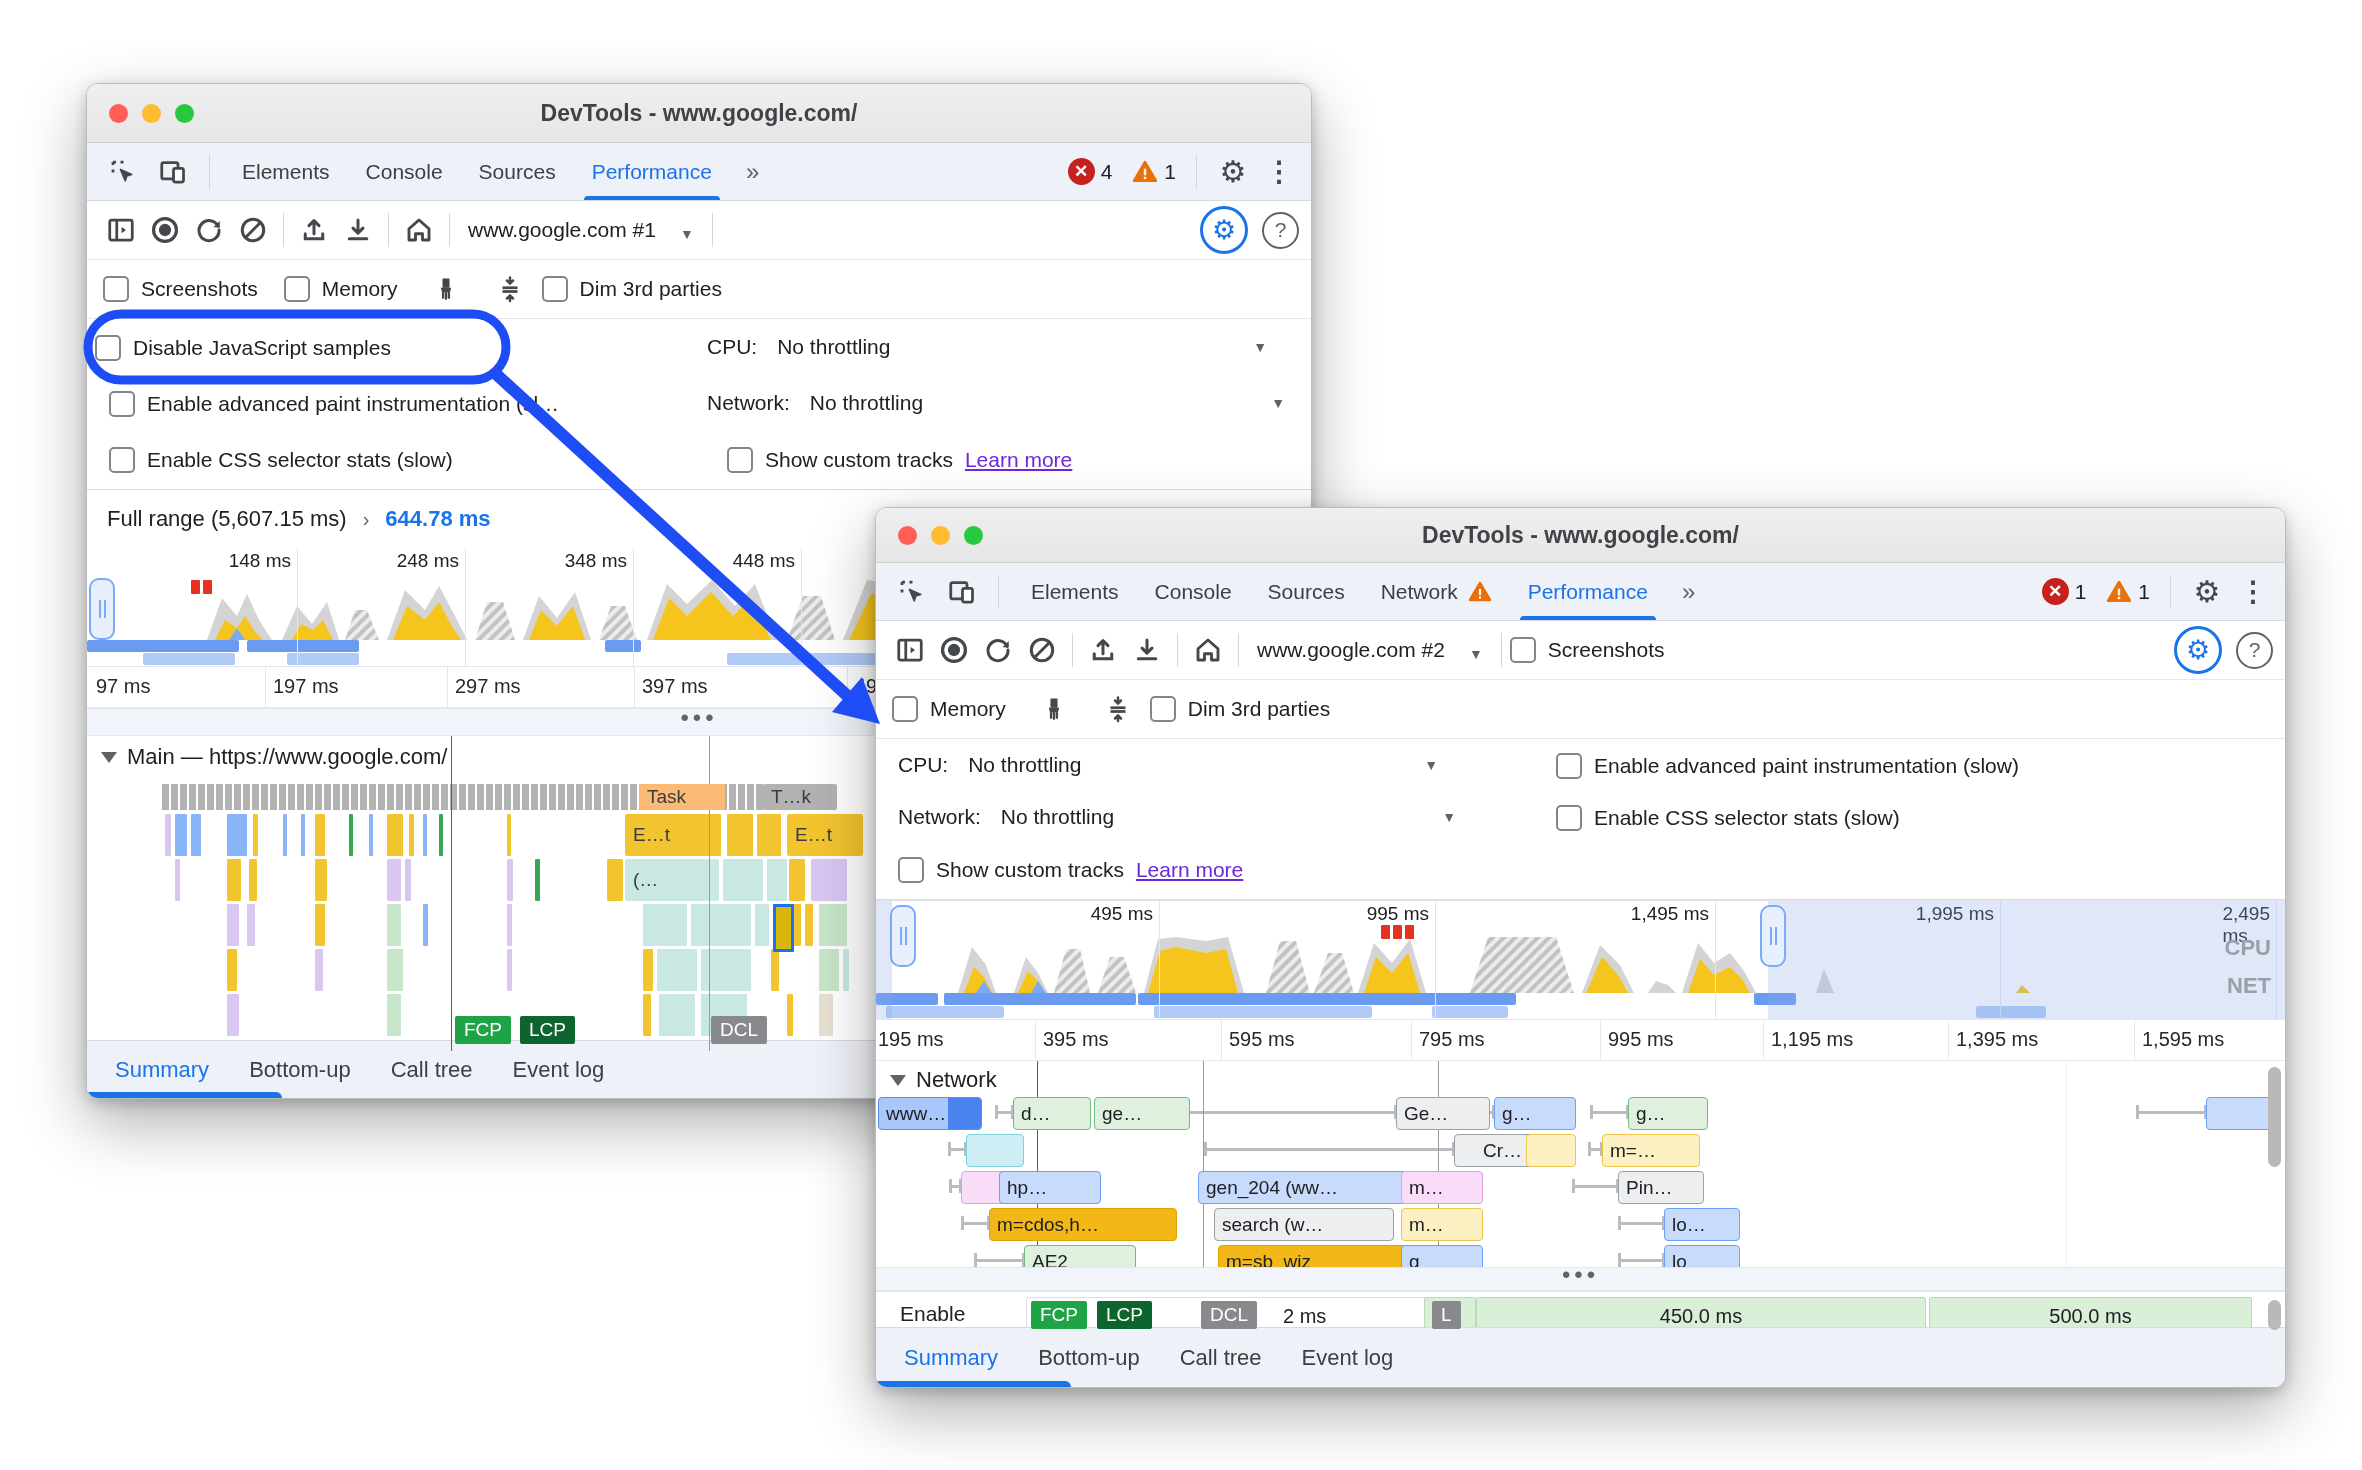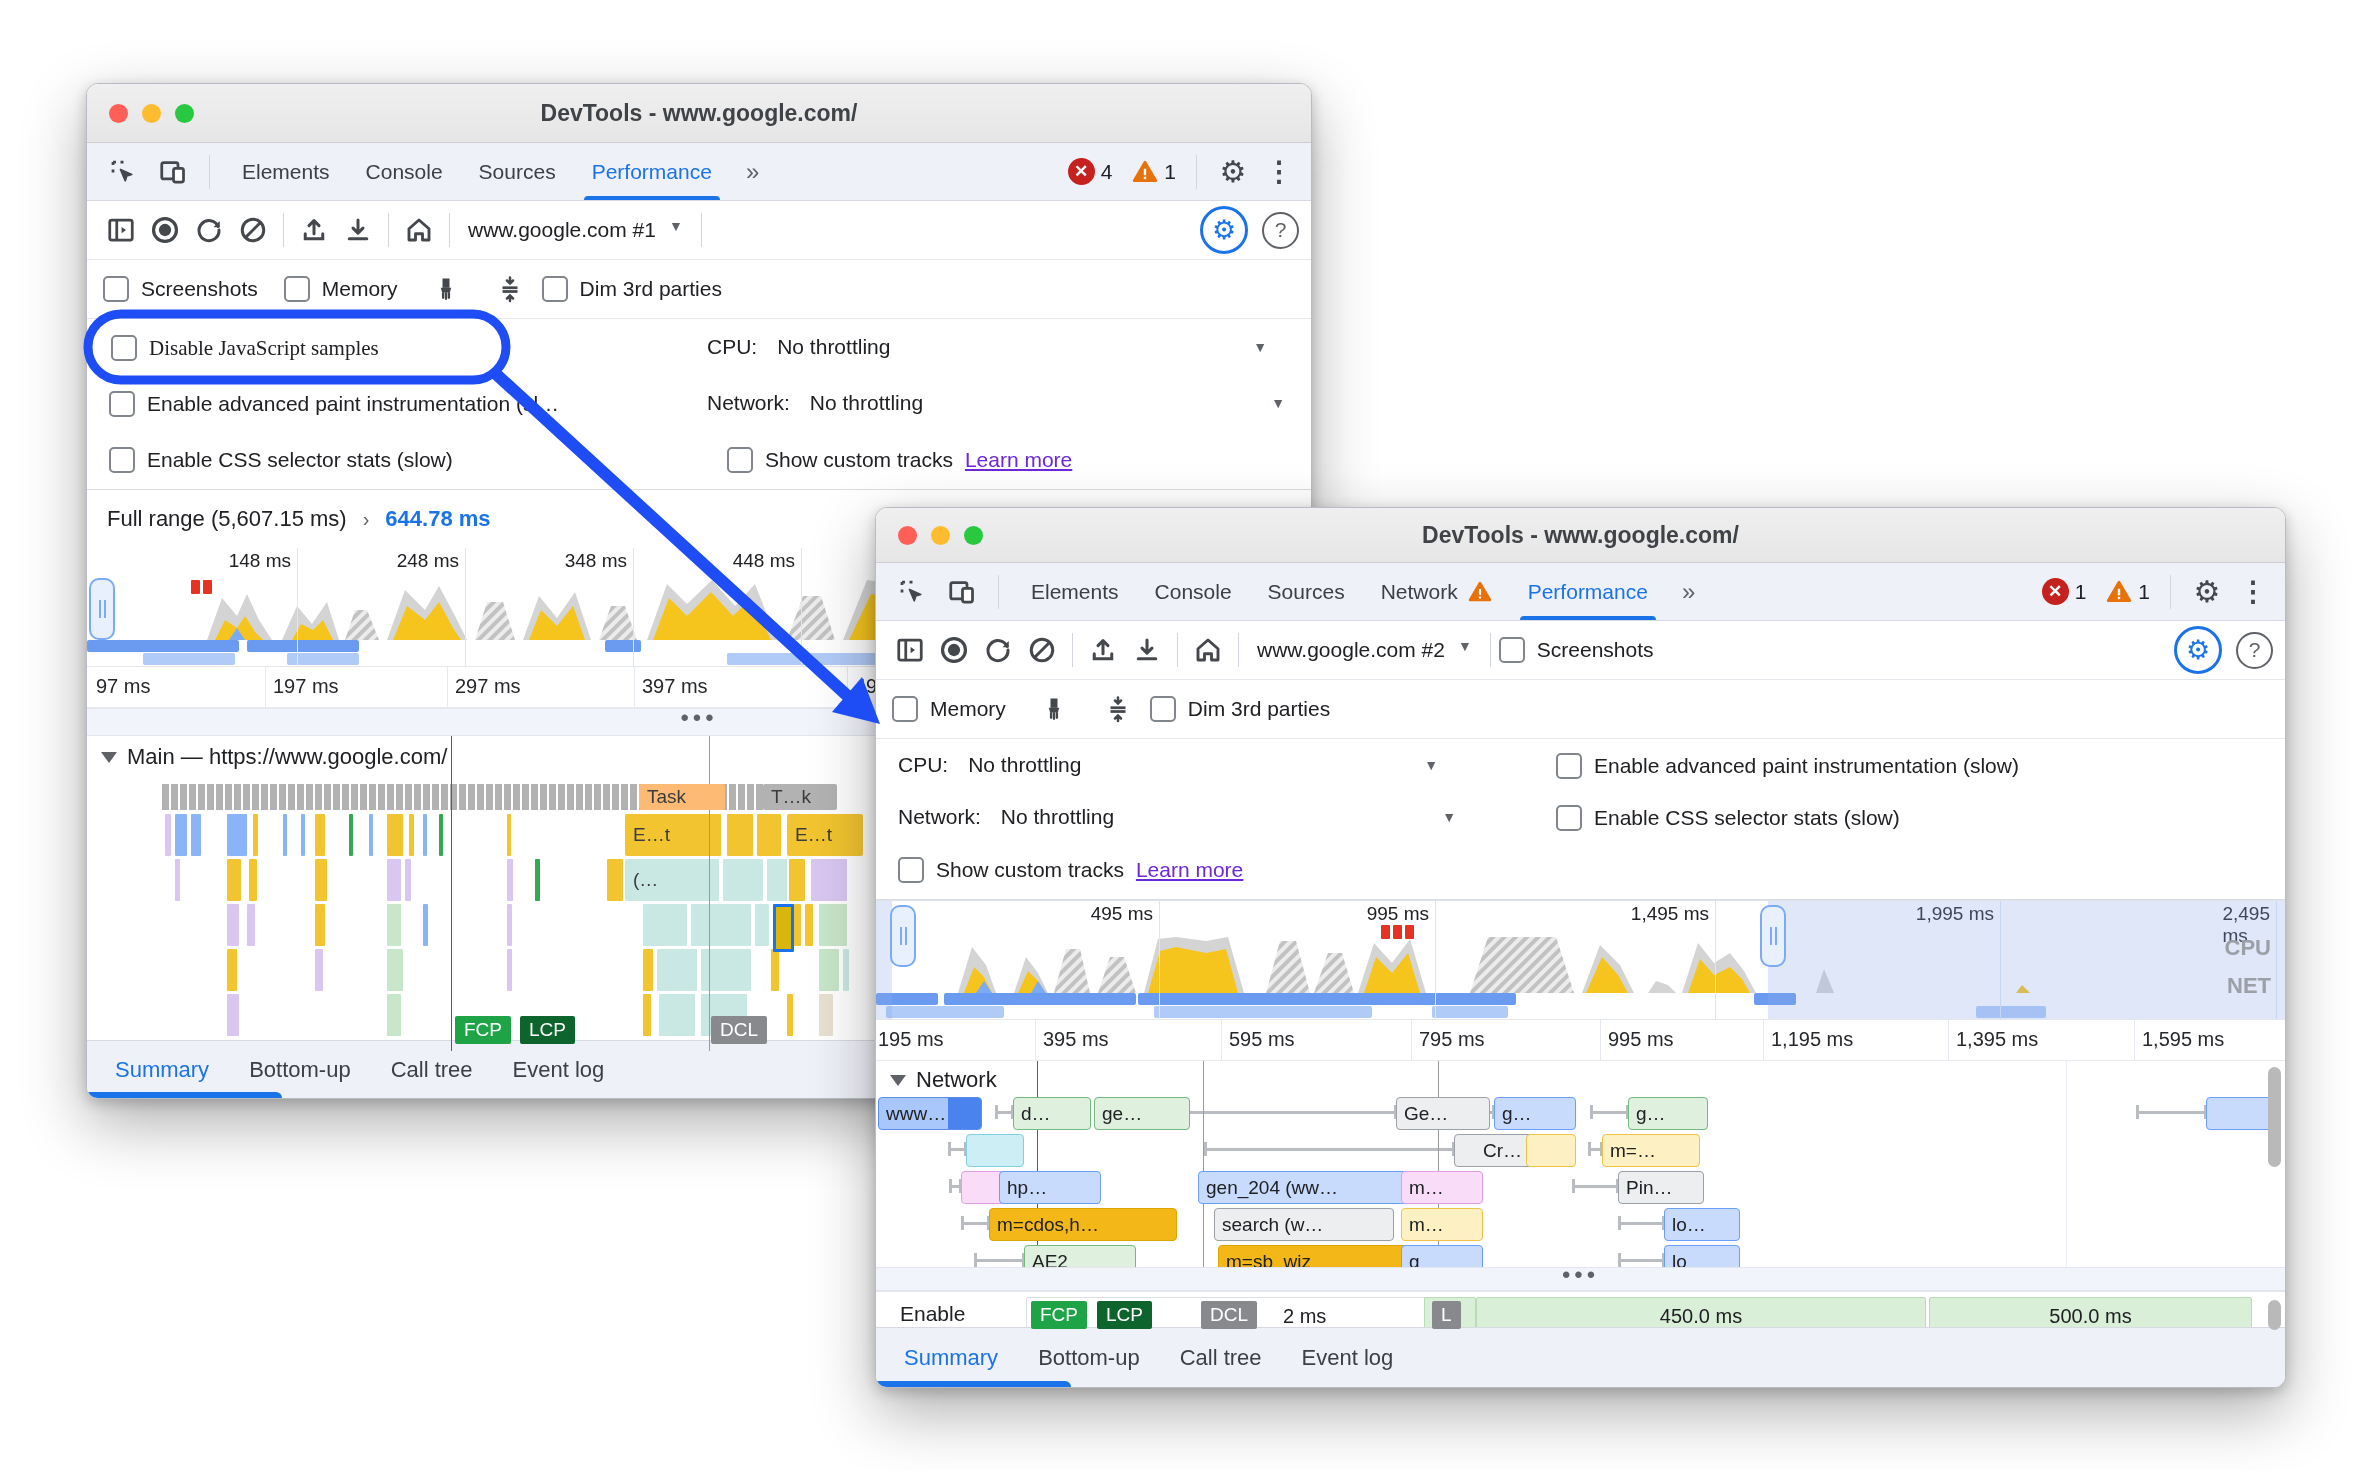--- a/index.html
+++ b/index.html
@@ -26,21 +26,21 @@
   .chev{font-size:24px;color:#5f6368;padding:0 10px;}
   .grow{flex:1;}
   .badge-err{display:flex;align-items:center;gap:6px;font-size:21px;color:#202124;margin:0 6px;}
   .errdot{width:27px;height:27px;border-radius:50%;background:#c5221f;color:#fff;font-size:17px;font-weight:bold;
           display:flex;align-items:center;justify-content:center;}
   .gearchar{font-size:30px;color:#44474b;line-height:1;}
   .kebab{font-size:28px;color:#44474b;font-weight:bold;line-height:1;padding:0 4px;}
   
   .toolbar{position:relative;height:58px;background:#fff;border-bottom:1px solid #e4e7eb;
            display:flex;align-items:center;padding:0 12px;}
-  .select{display:flex;align-items:flex-start;gap:13px;font-size:21px;color:#202124;padding:0 10px;}
+  .select{display:flex;align-items:flex-end;gap:24px;font-size:21px;color:#202124;padding:0 10px;}
   .dd{font-size:14px;color:#5f6368;}
   .ringgear{width:42px;height:42px;border:3px solid #1a73e8;border-radius:50%;display:flex;align-items:center;justify-content:center;}
   .ringgear span{font-size:27px;color:#1a73e8;line-height:1;}
   .helpbtn{width:33px;height:33px;border:2.5px solid #5f6368;border-radius:50%;display:flex;align-items:center;justify-content:center;
            font-size:21px;color:#5f6368;margin-left:14px;}
   .checkrow{height:58px;background:#fff;border-bottom:1px solid #e4e7eb;display:flex;align-items:center;padding:0 16px;gap:10px;}
   .ck{display:flex;align-items:center;gap:12px;font-size:21px;color:#202124;margin-right:16px;}
   .box{width:22px;height:22px;border:2.5px solid #80868b;border-radius:5px;background:#fff;flex:0 0 auto;}
   
   .settings{background:#fff;border-bottom:1px solid #dadce0;position:relative;}
@@ -250,21 +250,21 @@
             <path d="M12 21.6v-4.4M9.6 19.6 12 17.2l2.4 2.4" stroke="#44474b" stroke-width="2" fill="none" stroke-linecap="round"></path>
           </svg>
         </span>
       <span class="ck">
           <span class="box"></span>
           <span>Dim 3rd parties</span>
         </span>
     </div>
 
     <div class="settings" style="height:170px;">
-      <div class="srow" style="left:24px;top:16px;font-family:Liberation Serif, serif;">
+      <div class="srow" style="left:8px;top:16px;">
         <span class="box"></span>
           <span>Disable JavaScript samples</span>
       </div>
       <div class="srow throt" style="left:620px;top:16px;width:560px;">
         <span class="lab">CPU:</span>
         <span>No throttling</span>
         <span class="dd" style="margin-left:auto;">▼</span>
       </div>
       <div class="srow" style="left:22px;top:72px;">
         <span class="box"></span>

